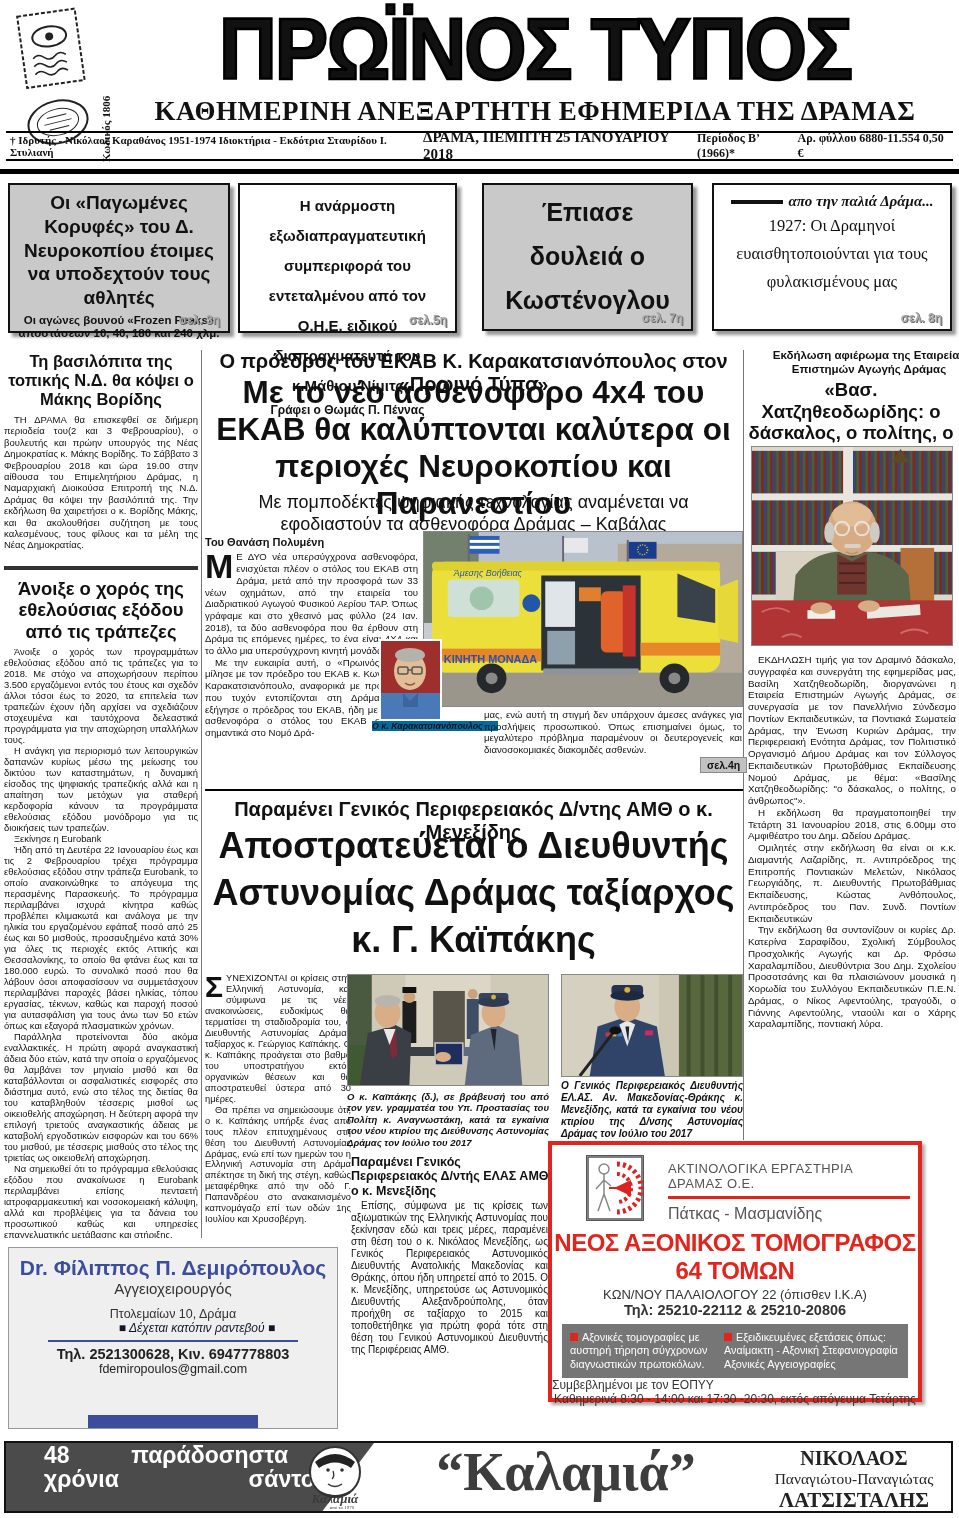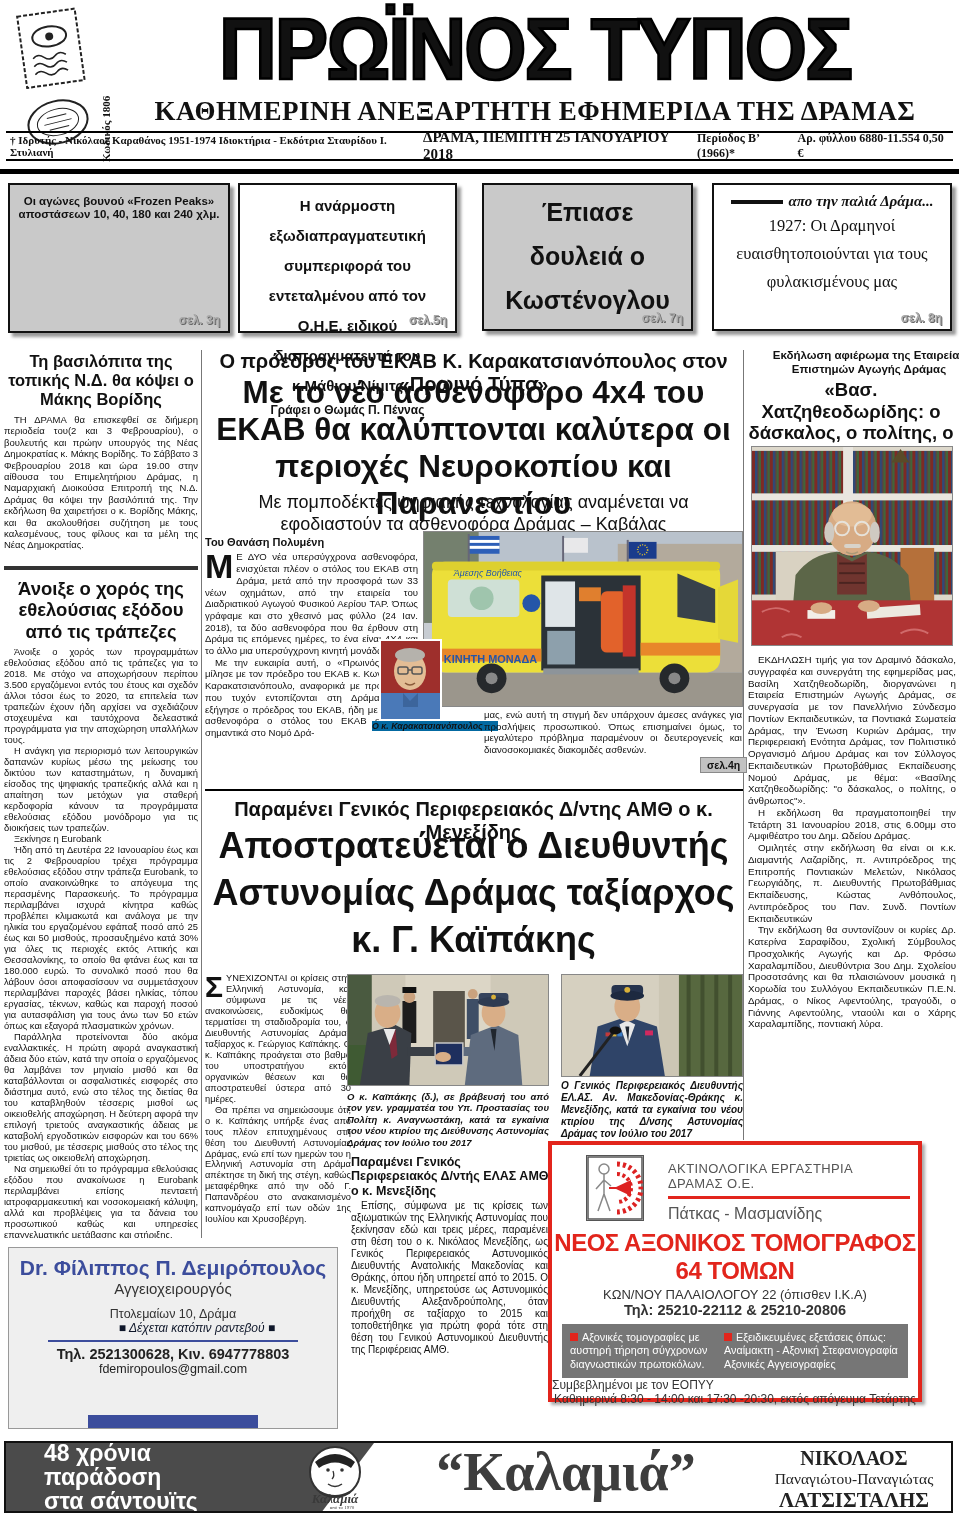--- a/index.html
+++ b/index.html
@@ -105,21 +105,21 @@
   #rad-panel{margin:6px 10px 0 10px;background:#767676;color:#fff;display:flex;gap:10px;
       padding:7px 8px;font-size:10.8px;line-height:1.25;}
   .rad-bullet{display:inline-block;width:8px;height:8px;background:#e2251c;margin-right:4px;}
   .rad-colA{width:45%;} .rad-colB{width:55%;}
   #rad-foot1{font-size:12px;color:#333;text-align:left;margin-top:0;}
   #rad-foot2{font-size:12px;color:#333;text-align:center;}
   
   #kalamia{left:4px;top:1441px;width:949px;height:72px;border:2px solid #111;box-sizing:border-box;background:#fff;}
   #kal-left{position:absolute;left:0;top:0;width:368px;height:100%;background:#4b4b4b;
       clip-path:polygon(0 0,100% 0,86% 100%,0 100%);color:#fff;font-weight:bold;font-size:23px;
-      line-height:1.05;display:flex;flex-direction:column;justify-content:center;padding-left:38px;box-sizing:border-box;}
+      line-height:1.05;display:flex;justify-content:center;padding-left:38px;box-sizing:border-box;}
   #kal-logo{position:absolute;left:296px;top:1px;width:66px;height:66px;}
   #kal-brand{position:absolute;left:380px;top:-2px;width:360px;text-align:center;
       font-family:"Liberation Serif",serif;font-weight:bold;font-size:54px;color:#3d3d3d;}
   #kal-right{position:absolute;left:748px;top:4px;width:200px;text-align:center;
       font-family:"Liberation Serif",serif;color:#222;}
   #kal-r1{font-size:20px;font-weight:bold;} #kal-r2{font-size:15.5px;} #kal-r3{font-size:21px;font-weight:bold;}
   
   #stamp{left:8px;top:4px;width:112px;height:162px;}
 </style>
 </head>
@@ -151,20 +151,21 @@
 
   <div id="dateline" class="abs">
     <span id="dl-founder">† Ιδρυτής - Νικόλαος Καραθάνος 1951-1974  Ιδιοκτήρια - Εκδότρια Σταυρίδου Ι. Στυλιανή</span>
     <span id="dl-date">ΔΡΑΜΑ, ΠΕΜΠΤΗ 25 ΙΑΝΟΥΑΡΙΟΥ 2018</span>
     <span id="dl-period">Περίοδος Β’ (1966)*</span>
     <span id="dl-issue">Αρ. φύλλου 6880-11.554  0,50 €</span>
   </div>
   <div id="rule-top" class="abs"></div>
 
   <div id="teaser1" class="abs teaser">
+    <div class="t-title">Οι «Παγωμένες Κορυφές» του Δ. Νευροκοπίου έτοιμες να υποδεχτούν τους αθλητές</div>
     <div class="t-sub">Οι αγώνες βουνού «Frozen Peaks» αποστάσεων 10, 40, 180 και 240 χλμ.</div>
     <span class="pg">σελ. 3η</span>
   </div>
   <div id="teaser2" class="abs teaser">
     <div class="t-title">Η ανάρμοστη εξωδιαπραγματευτική συμπεριφορά του εντεταλμένου από τον Ο.Η.Ε. ειδικού διαπραγματευτή του κ.Μάθιου Νίμιτς</div>
     <div class="t-sub">Γράφει ο Θωμάς Π. Πέννας</div>
     <span class="pg">σελ.5η</span>
   </div>
   <div id="teaser3" class="abs teaser">
     <div class="t-title">Έπιασε δουλειά ο Κωστένογλου</div>

